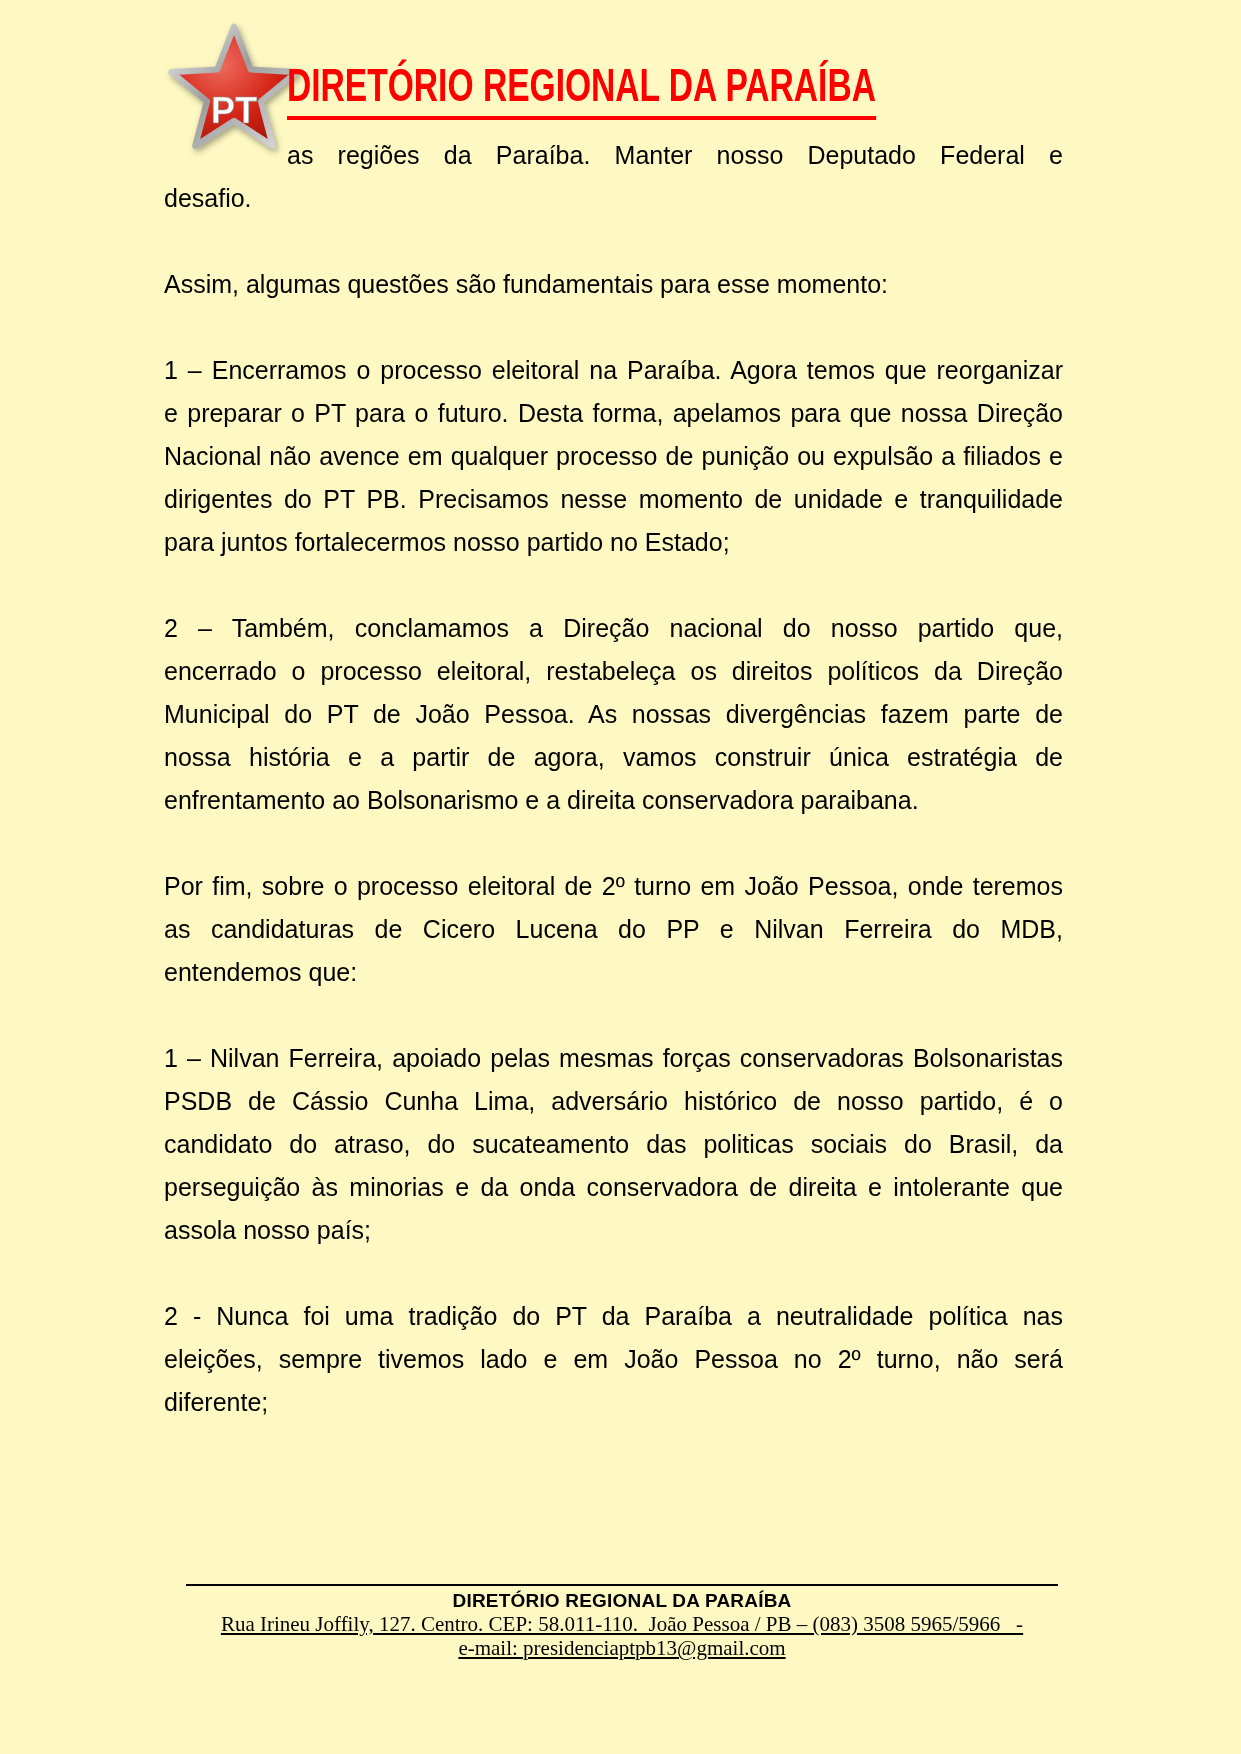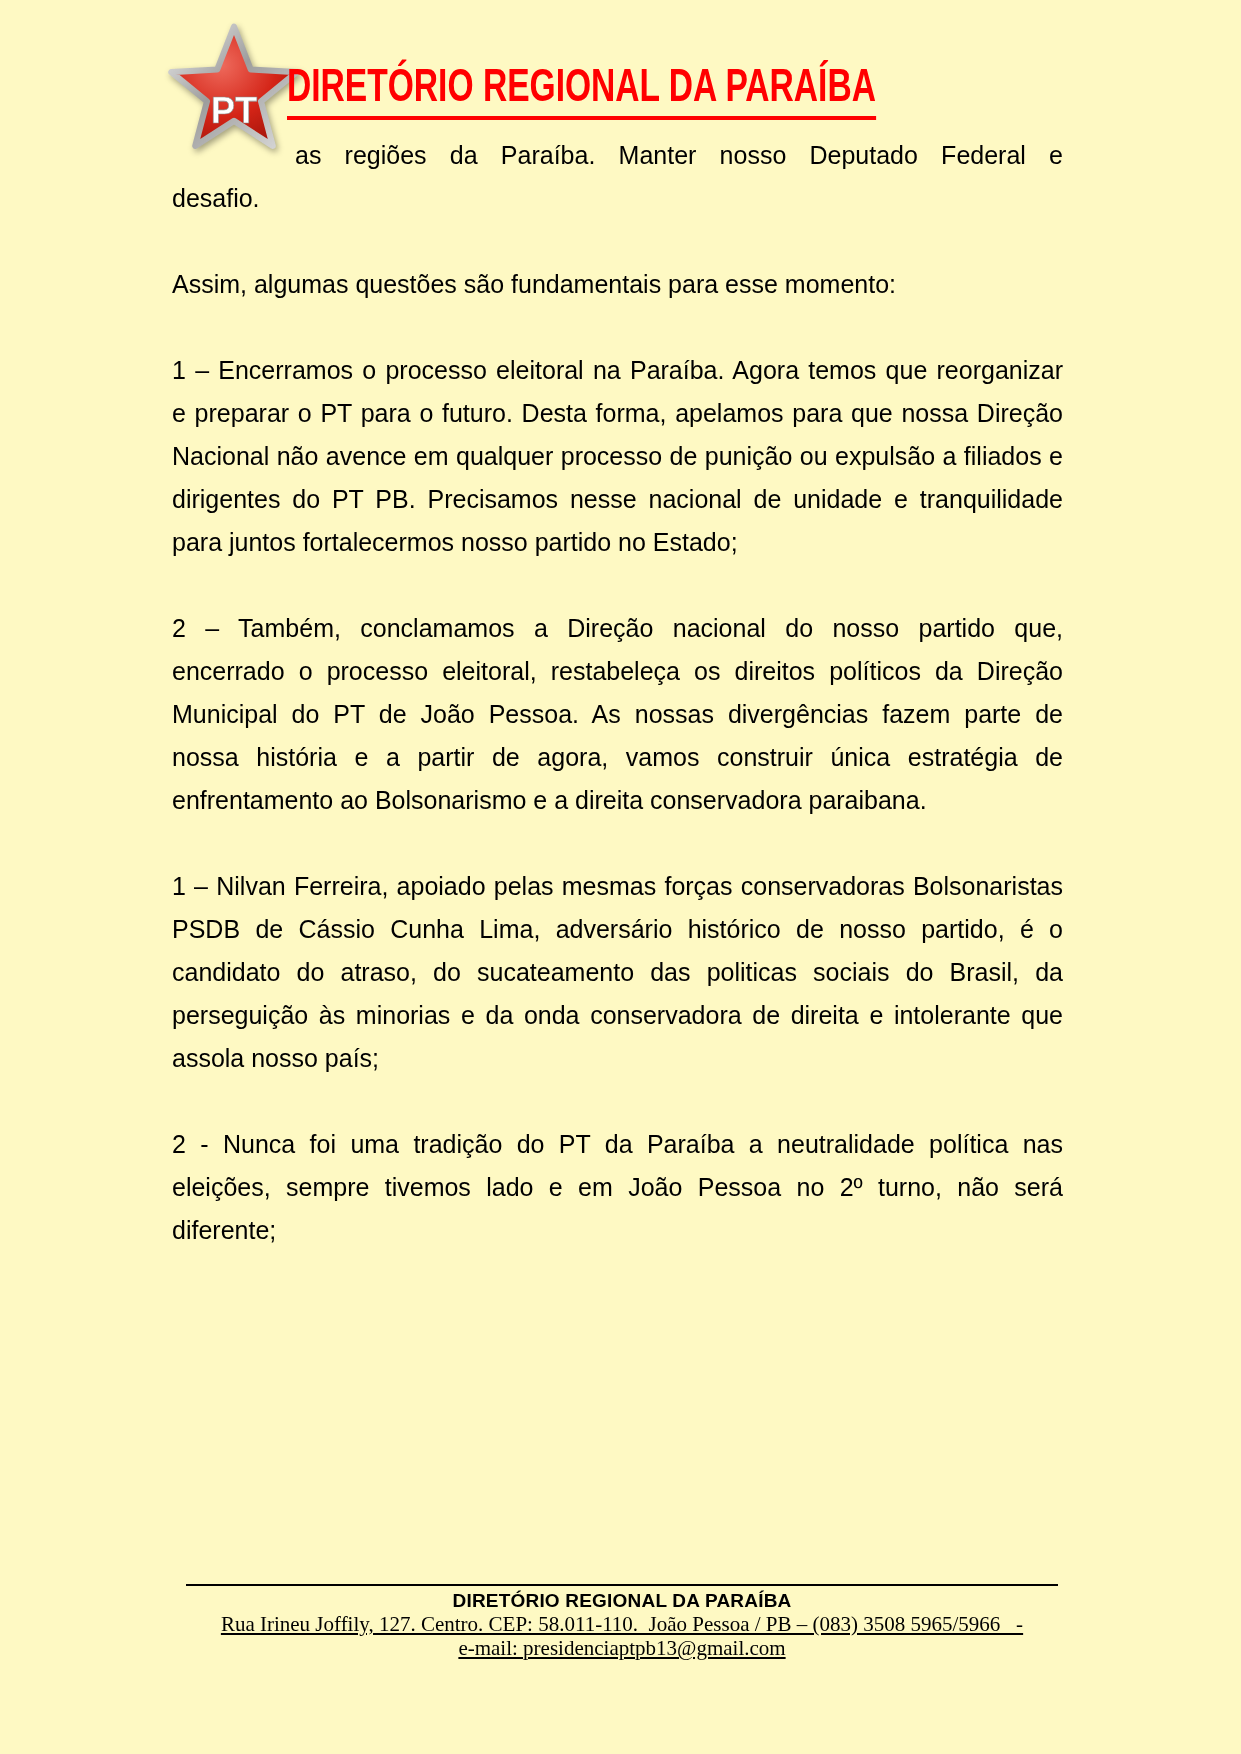--- a/index.html
+++ b/index.html
@@ -30,21 +30,21 @@
     padding-bottom: 5px;
   }
 
   
   .content {
     position: absolute; left: 160px; top: 134px;
     width: 903px;
     font-size: 25px; line-height: 43px;
     color: #000000;
   }
-  .paragraph { margin: 0 0 43px 12px; }
+  .paragraph { margin: 0 0 43px 4px; }
   .line { text-align: justify; text-align-last: justify; }
   .line.last { text-align: right; text-align-last: left; }
   .line.indent { padding-left: 123px; }
 
   
   .footer {
     position: absolute; left: 186px; top: 1584px;
     width: 872px; text-align: center;
   }
   .footer-rule { border-top: 2px solid #000000; height: 0; margin-bottom: 3px; }
@@ -91,29 +91,34 @@
         <div class="line indent">as regiões da Paraíba. Manter nosso Deputado Federal e</div>
         <div class="line last">desafio.</div>
       </div>
       <div class="paragraph">
         <div class="line last">Assim, algumas questões são fundamentais para esse momento:</div>
       </div>
       <div class="paragraph">
         <div class="line">1 – Encerramos o processo eleitoral na Paraíba. Agora temos que reorganizar</div>
         <div class="line">e preparar o PT para o futuro. Desta forma, apelamos para que nossa Direção</div>
         <div class="line">Nacional não avence em qualquer processo de punição ou expulsão a filiados e</div>
-        <div class="line">dirigentes do PT PB. Precisamos nesse nacional de unidade e tranquilidade</div>
+        <div class="line">dirigentes do PT PB. Precisamos nesse momento de unidade e tranquilidade</div>
         <div class="line last">para juntos fortalecermos nosso partido no Estado;</div>
       </div>
       <div class="paragraph">
         <div class="line">2 – Também, conclamamos a Direção nacional do nosso partido que,</div>
         <div class="line">encerrado o processo eleitoral, restabeleça os direitos políticos da Direção</div>
         <div class="line">Municipal do PT de João Pessoa. As nossas divergências fazem parte de</div>
         <div class="line">nossa história e a partir de agora, vamos construir única estratégia de</div>
         <div class="line last">enfrentamento ao Bolsonarismo e a direita conservadora paraibana.</div>
+      </div>
+      <div class="paragraph">
+        <div class="line">Por fim, sobre o processo eleitoral de 2º turno em João Pessoa, onde teremos</div>
+        <div class="line">as candidaturas de Cicero Lucena do PP e Nilvan Ferreira do MDB,</div>
+        <div class="line last">entendemos que:</div>
       </div>
       <div class="paragraph">
         <div class="line">1 – Nilvan Ferreira, apoiado pelas mesmas forças conservadoras Bolsonaristas</div>
         <div class="line">PSDB de Cássio Cunha Lima, adversário histórico de nosso partido, é o</div>
         <div class="line">candidato do atraso, do sucateamento das politicas sociais do Brasil, da</div>
         <div class="line">perseguição às minorias e da onda conservadora de direita e intolerante que</div>
         <div class="line last">assola nosso país;</div>
       </div>
       <div class="paragraph">
         <div class="line">2 - Nunca foi uma tradição do PT da Paraíba a neutralidade política nas</div>

